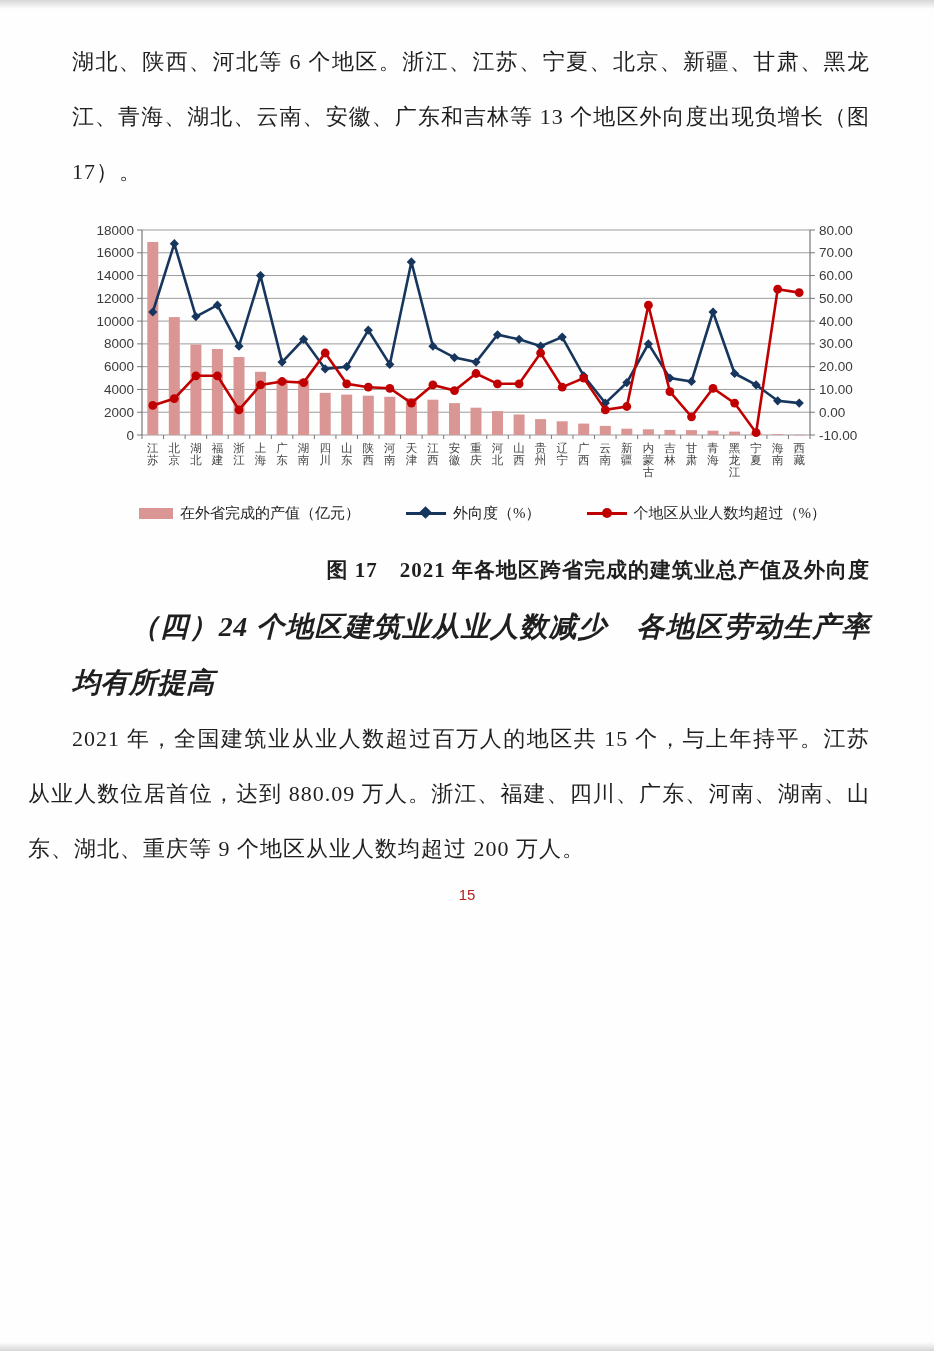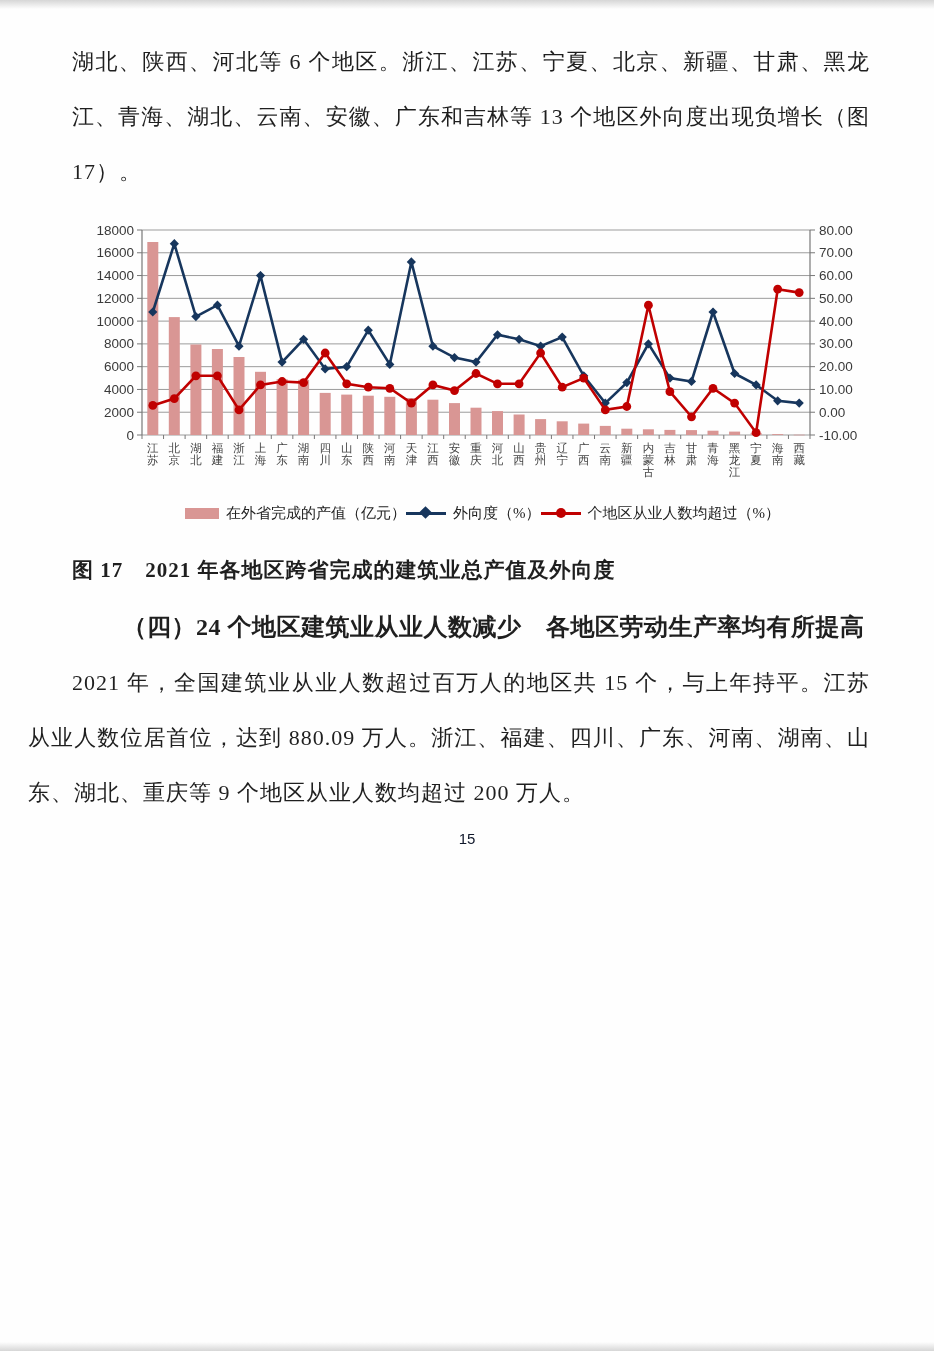--- a/index.html
+++ b/index.html
@@ -21,45 +21,46 @@
     letter-spacing:1px;
     text-align:justify;
     text-align-last:left;
   }
   .body-text.first{margin-top:34px;}
   .indent{text-indent:2em;margin-left:28px;}
   .chart-figure{margin:16px 0 0 85px;width:795px;}
   .chart-mount{width:795px;height:280px;}
   .legend{
     display:flex;justify-content:center;align-items:center;
-    margin-top:4px;height:28px;
+    gap:46px;margin-top:4px;height:28px;
     font-family:"Liberation Serif","DejaVu Serif",serif;
     font-size:15px;color:#222;letter-spacing:0;
   }
   .legend .li{display:flex;align-items:center;gap:7px;white-space:nowrap;}
   .sw-bar{display:inline-block;width:34px;height:11px;background:#d99694;}
   .sw-line{position:relative;display:inline-block;width:40px;height:12px;}
   .sw-line .stroke{position:absolute;left:0;right:0;top:5px;height:3px;}
   .sw-line .diamond{position:absolute;left:15px;top:1px;width:9px;height:9px;transform:rotate(45deg);}
   .sw-line .dot{position:absolute;left:15px;top:1px;width:10px;height:10px;border-radius:50%;}
   .caption{
     margin:26px 64px 0 72px;
-    text-align:left;font-weight:bold;
+    text-align:right;font-weight:bold;
     font-size:21px;line-height:34px;letter-spacing:1px;
   }
   .heading{
     margin:12px 64px 0 72px;
-    font-size:24px;line-height:56px;font-weight:bold;
+    font-size:28px;line-height:56px;font-weight:bold;
     letter-spacing:0.5px;
     text-align:justify;text-align-last:left;
     text-indent:2.1em;
+    font-style:italic;
   }
   .page-number{
     margin-top:10px;text-align:center;
-    font-size:15px;color:#0f172a;
+    font-size:15px;color:#b91c1c;
     font-family:"Liberation Sans","DejaVu Sans",sans-serif;
   }
   .ax{font-family:"Liberation Sans","DejaVu Sans",sans-serif;font-size:13.5px;fill:#3a3a3a;}
   .xl{font-family:"Liberation Serif","DejaVu Serif",serif;font-size:11.5px;fill:#444;}
 </style>
 </head>
 <body>
 
 <div class="page">
   <div class="edge top"></div>

